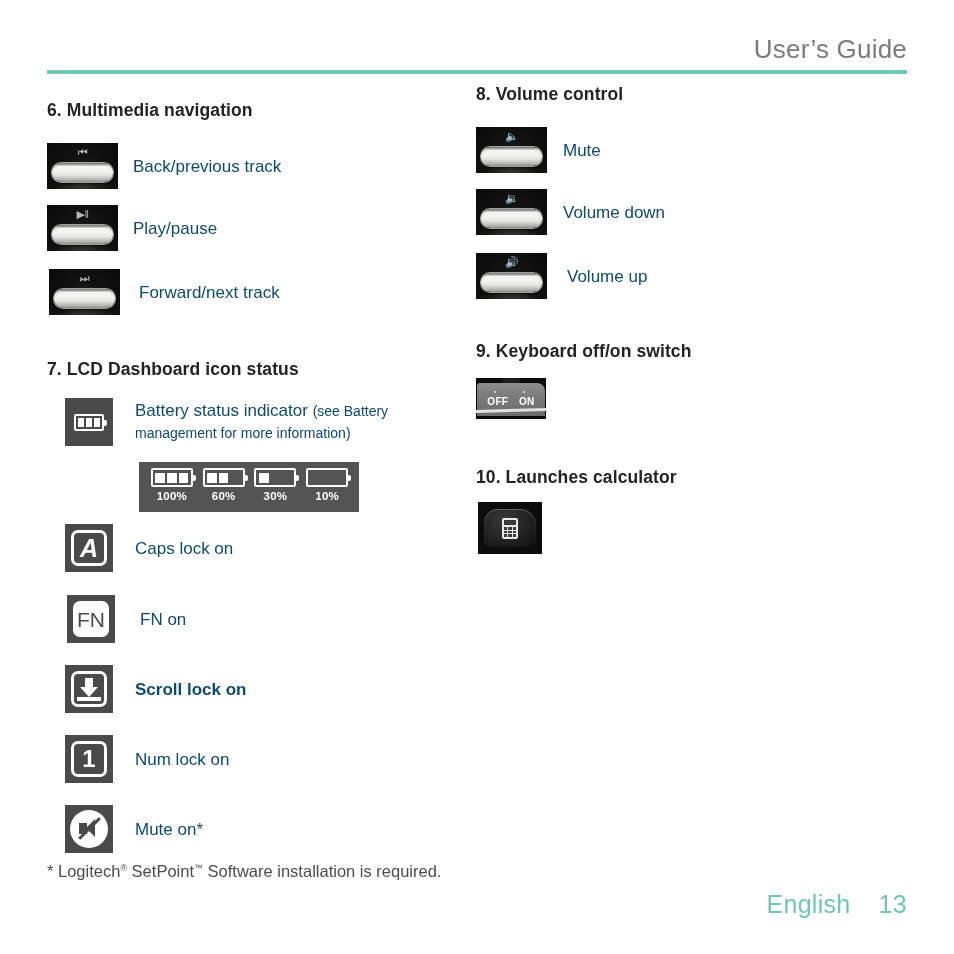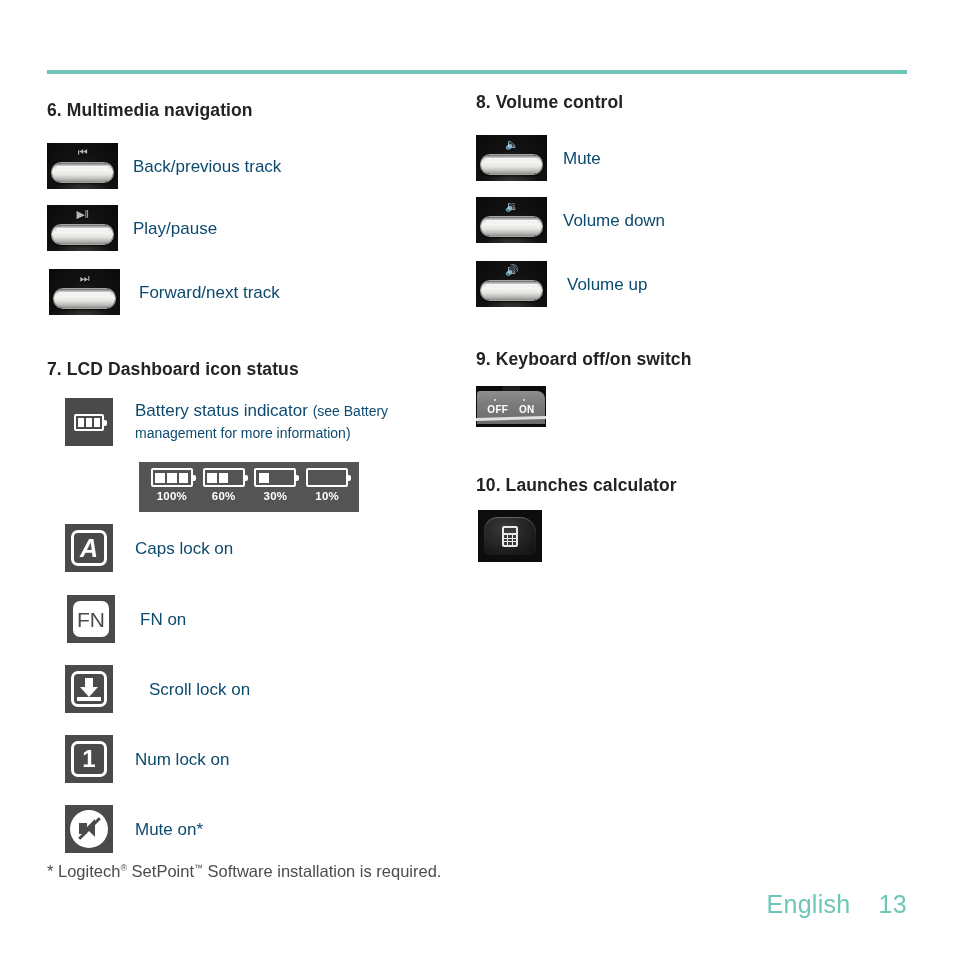--- a/index.html
+++ b/index.html
@@ -40,21 +40,21 @@
     position: absolute;
     left: 0;
     right: 0;
     top: 36px;
     height: 4px;
     background: #6ec6b8;
   }
 
   
   .col-left  { position: absolute; left: 47px;  top: 100px; width: 420px; }
-  .col-right { position: absolute; left: 476px; top: 92px; width: 430px; }
+  .col-right { position: absolute; left: 476px; top: 84px; width: 430px; }
 
   .section-title {
     font-size: 17.5px;
     font-weight: bold;
     color: #232323;
     letter-spacing: .1px;
     margin: 0;
     white-space: nowrap;
   }
 
@@ -425,20 +425,21 @@
     font-size: 25px;
     letter-spacing: .3px;
     white-space: nowrap;
   }
   .footer .page-num { margin-left: 28px; }
 </style>
 </head>
 <body>
 
 <div class="header">
+  <div class="header-title">User’s Guide</div>
   <div class="header-rule"></div>
 </div>
 
 <div class="col-left">
 
   <h2 class="section-title">6. Multimedia navigation</h2>
 
   <div class="row" style="margin-top:22px;">
     <div class="key-photo">
       <div class="key-glyph">⏮</div>
@@ -548,21 +549,21 @@
   <div class="row" style="margin-top:22px; margin-left:18px;">
     <div class="lcd-icon">
       <div class="lcd-inner">
         <div class="scroll-glyph">
           <span class="scroll-stem"></span>
           <span class="scroll-head"></span>
           <span class="scroll-base"></span>
         </div>
       </div>
     </div>
-    <div class="row-label" style="margin-left:36px;">Scroll lock on</div>
+    <div class="row-label" style="margin-left:22px;font-weight:bold;">Scroll lock on</div>
   </div>
 
   <div class="row" style="margin-top:22px; margin-left:18px;">
     <div class="lcd-icon">
       <div class="lcd-inner">
         <div class="glyph-sq">
           <span class="num-one">1</span>
         </div>
       </div>
     </div>

